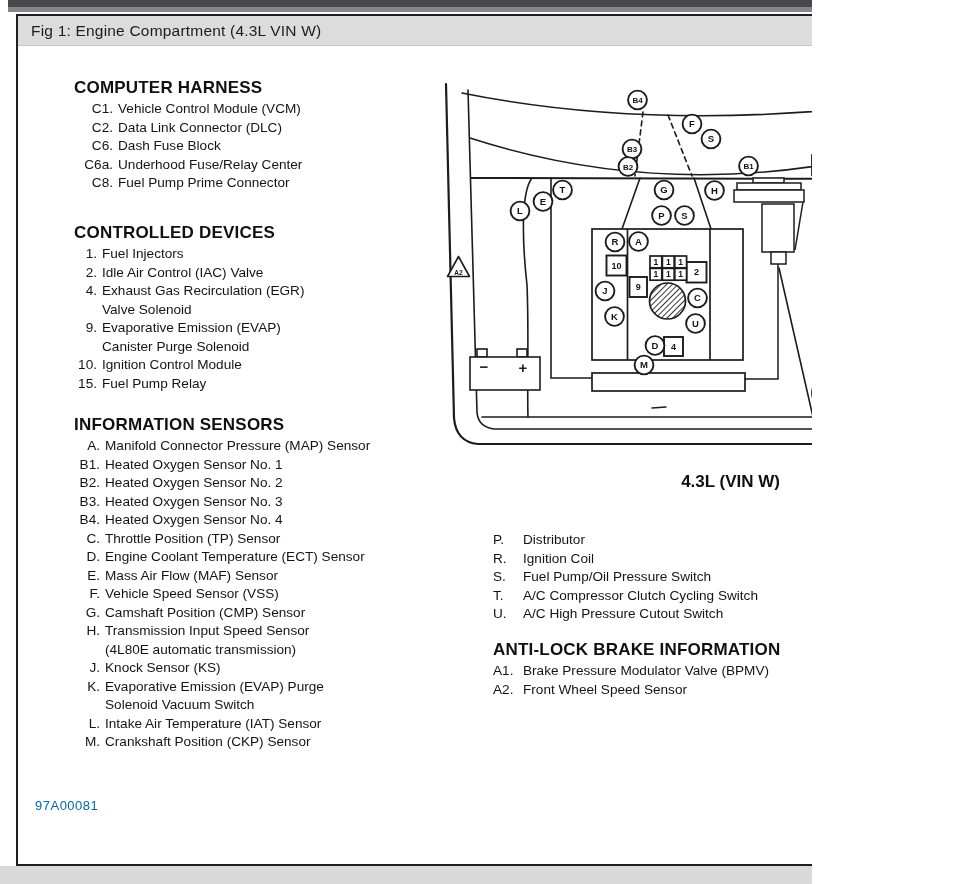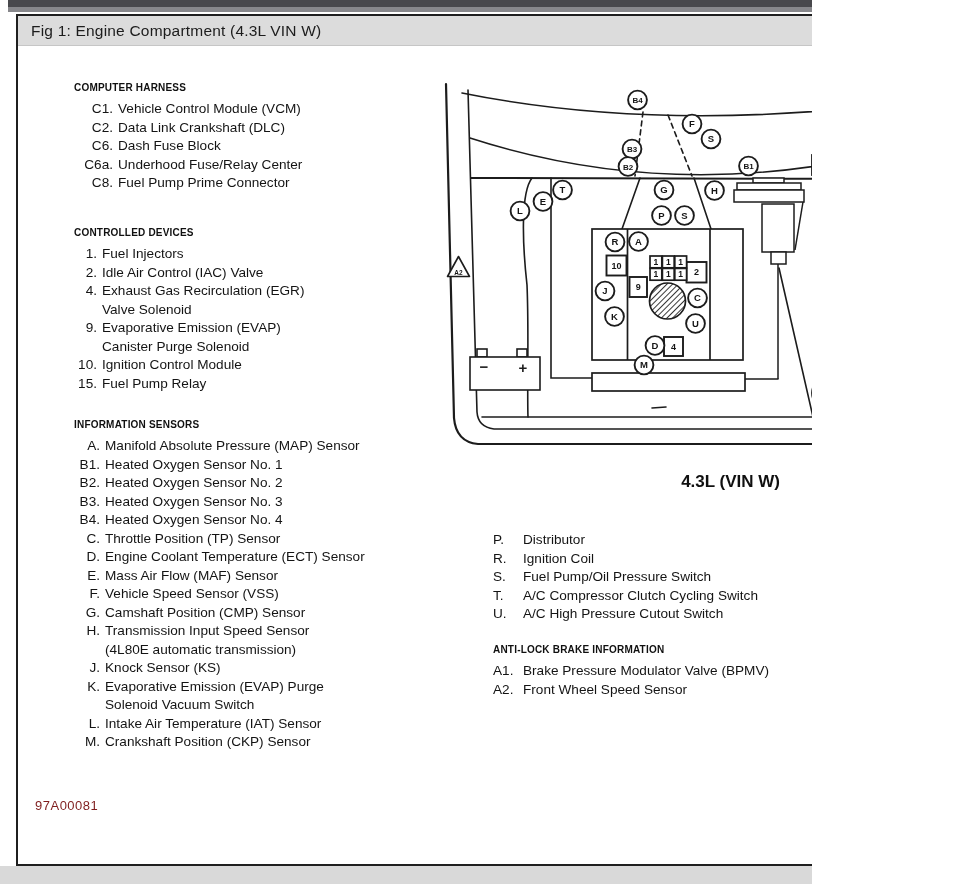--- a/index.html
+++ b/index.html
@@ -10,73 +10,73 @@
   .right-gutter{position:absolute;left:953px;right:0;top:12px;height:856px;
         background:linear-gradient(to bottom,#97979b 0%,#cfcfd2 18%,#ececee 55%,#fbfbfb 100%);}
   .bottom-gutter{position:absolute;left:0;right:0;top:866px;height:18px;background:#d9d9d9;}
   .figure-frame{position:absolute;left:16px;top:14px;width:937px;height:852px;
         border:2px solid #1f1f1f;background:#fff;box-sizing:border-box;}
   .figure-titlebar{height:30px;background:#dcdcdc;border-bottom:1px solid #c6c6c6;
         box-sizing:border-box;font-size:15.5px;color:#1c1c1c;
         padding:6px 0 0 13px;letter-spacing:0.2px;}
   
   .lsec,.rsec{position:absolute;font-size:13.6px;line-height:18.5px;color:#141414;white-space:nowrap;}
-  .lsec h3,.rsec h3{font-size:10px;line-height:17px;margin:0 0 4px 12px;letter-spacing:0.2px;color:#101010;}
+  .lsec h3,.rsec h3{font-size:17px;line-height:17px;margin:0 0 4px 12px;letter-spacing:0.2px;color:#101010;}
   .rsec h3{margin-left:0;}
   .lsec[data-sec="0"]{left:62px;top:79px;}
   .lsec[data-sec="1"]{left:62px;top:224px;}
   .lsec[data-sec="2"]{left:62px;top:416px;}
   .rsec[data-sec="0"]{left:493px;top:531px;}
   .rsec[data-sec="1"]{left:493px;top:641px;}
   .row .key{display:inline-block;text-align:right;padding-right:5px;vertical-align:top;}
   .lsec[data-sec="0"] .key{width:51px;}
   .lsec[data-sec="1"] .key{width:35px;}
   .lsec[data-sec="2"] .key{width:38px;}
   .rsec .key{width:30px;text-align:left;padding-right:0;}
   .row .txt{display:inline-block;vertical-align:top;}
   .engine-svg{position:absolute;left:425px;top:72px;width:535px;height:398px;}
   .diagram-caption{position:absolute;left:600px;top:472px;width:180px;text-align:right;
         font-size:17px;font-weight:bold;color:#101010;}
-  .figure-code{position:absolute;left:35px;top:798px;font-size:13px;color:#7f1d1d;letter-spacing:0.5px;}
+  .figure-code{position:absolute;left:35px;top:798px;font-size:13px;color:#0369a1;letter-spacing:0.5px;}
 </style>
 </head>
 <body>
 
 <div class="page">
   <div class="topbar-dark"></div>
   <div class="topbar-light"></div>
   <div class="right-gutter"></div>
   <div class="bottom-gutter"></div>
 
   <div class="figure-frame">
     <div class="figure-titlebar">
       <span>Fig 1: Engine Compartment (4.3L VIN W)</span>
     </div>
   </div>
 
   <section class="lsec" data-sec="0">
       <h3>COMPUTER HARNESS</h3>
       <div class="row"><span class="key">C1.</span><span class="txt">Vehicle Control Module (VCM)</span></div>
-      <div class="row"><span class="key">C2.</span><span class="txt">Data Link Crankshaft (DLC)</span></div>
+      <div class="row"><span class="key">C2.</span><span class="txt">Data Link Connector (DLC)</span></div>
       <div class="row"><span class="key">C6.</span><span class="txt">Dash Fuse Block</span></div>
       <div class="row"><span class="key">C6a.</span><span class="txt">Underhood Fuse/Relay Center</span></div>
       <div class="row"><span class="key">C8.</span><span class="txt">Fuel Pump Prime Connector</span></div>
     </section>
   <section class="lsec" data-sec="1">
       <h3>CONTROLLED DEVICES</h3>
       <div class="row"><span class="key">1.</span><span class="txt">Fuel Injectors</span></div>
       <div class="row"><span class="key">2.</span><span class="txt">Idle Air Control (IAC) Valve</span></div>
       <div class="row"><span class="key">4.</span><span class="txt">Exhaust Gas Recirculation (EGR)<br>Valve Solenoid</span></div>
       <div class="row"><span class="key">9.</span><span class="txt">Evaporative Emission (EVAP)<br>Canister Purge Solenoid</span></div>
       <div class="row"><span class="key">10.</span><span class="txt">Ignition Control Module</span></div>
       <div class="row"><span class="key">15.</span><span class="txt">Fuel Pump Relay</span></div>
     </section>
   <section class="lsec" data-sec="2">
       <h3>INFORMATION SENSORS</h3>
-      <div class="row"><span class="key">A.</span><span class="txt">Manifold Absolute Pressure (MAP) Sensor</span></div>
+      <div class="row"><span class="key">A.</span><span class="txt">Manifold Connector Pressure (MAP) Sensor</span></div>
       <div class="row"><span class="key">B1.</span><span class="txt">Heated Oxygen Sensor No. 1</span></div>
       <div class="row"><span class="key">B2.</span><span class="txt">Heated Oxygen Sensor No. 2</span></div>
       <div class="row"><span class="key">B3.</span><span class="txt">Heated Oxygen Sensor No. 3</span></div>
       <div class="row"><span class="key">B4.</span><span class="txt">Heated Oxygen Sensor No. 4</span></div>
       <div class="row"><span class="key">C.</span><span class="txt">Throttle Position (TP) Sensor</span></div>
       <div class="row"><span class="key">D.</span><span class="txt">Engine Coolant Temperature (ECT) Sensor</span></div>
       <div class="row"><span class="key">E.</span><span class="txt">Mass Air Flow (MAF) Sensor</span></div>
       <div class="row"><span class="key">F.</span><span class="txt">Vehicle Speed Sensor (VSS)</span></div>
       <div class="row"><span class="key">G.</span><span class="txt">Camshaft Position (CMP) Sensor</span></div>
       <div class="row"><span class="key">H.</span><span class="txt">Transmission Input Speed Sensor<br>(4L80E automatic transmission)</span></div>

